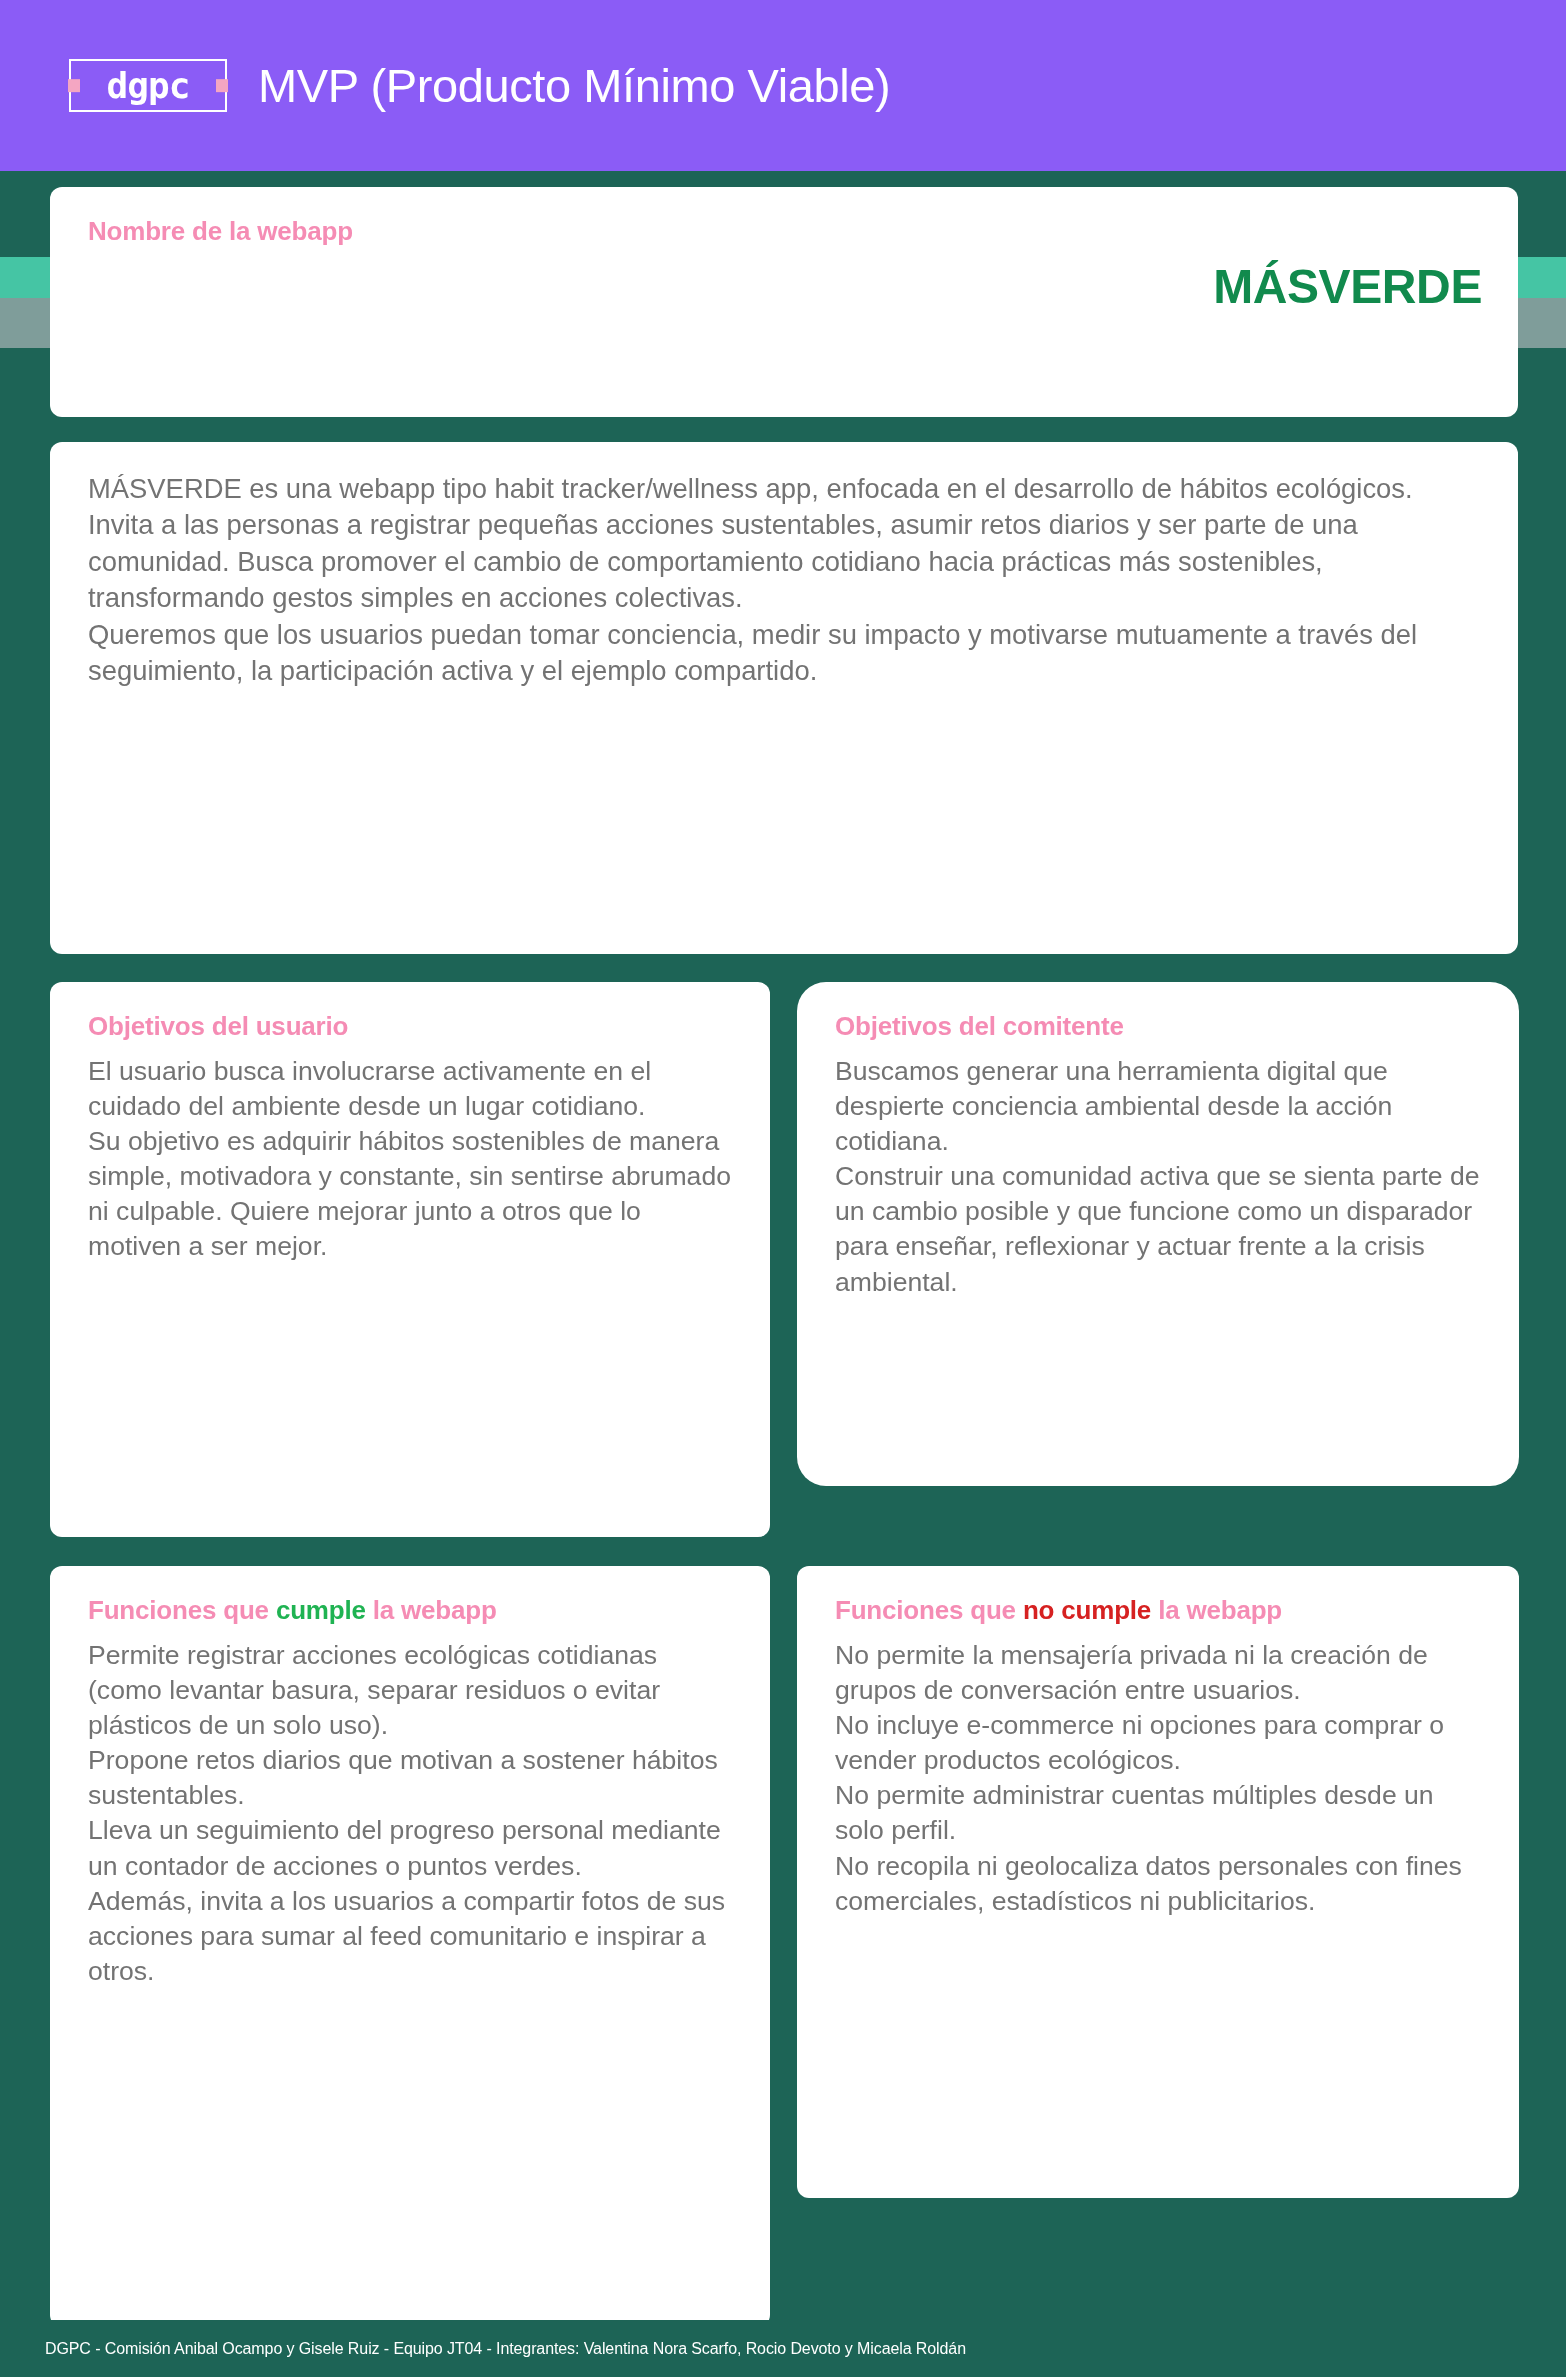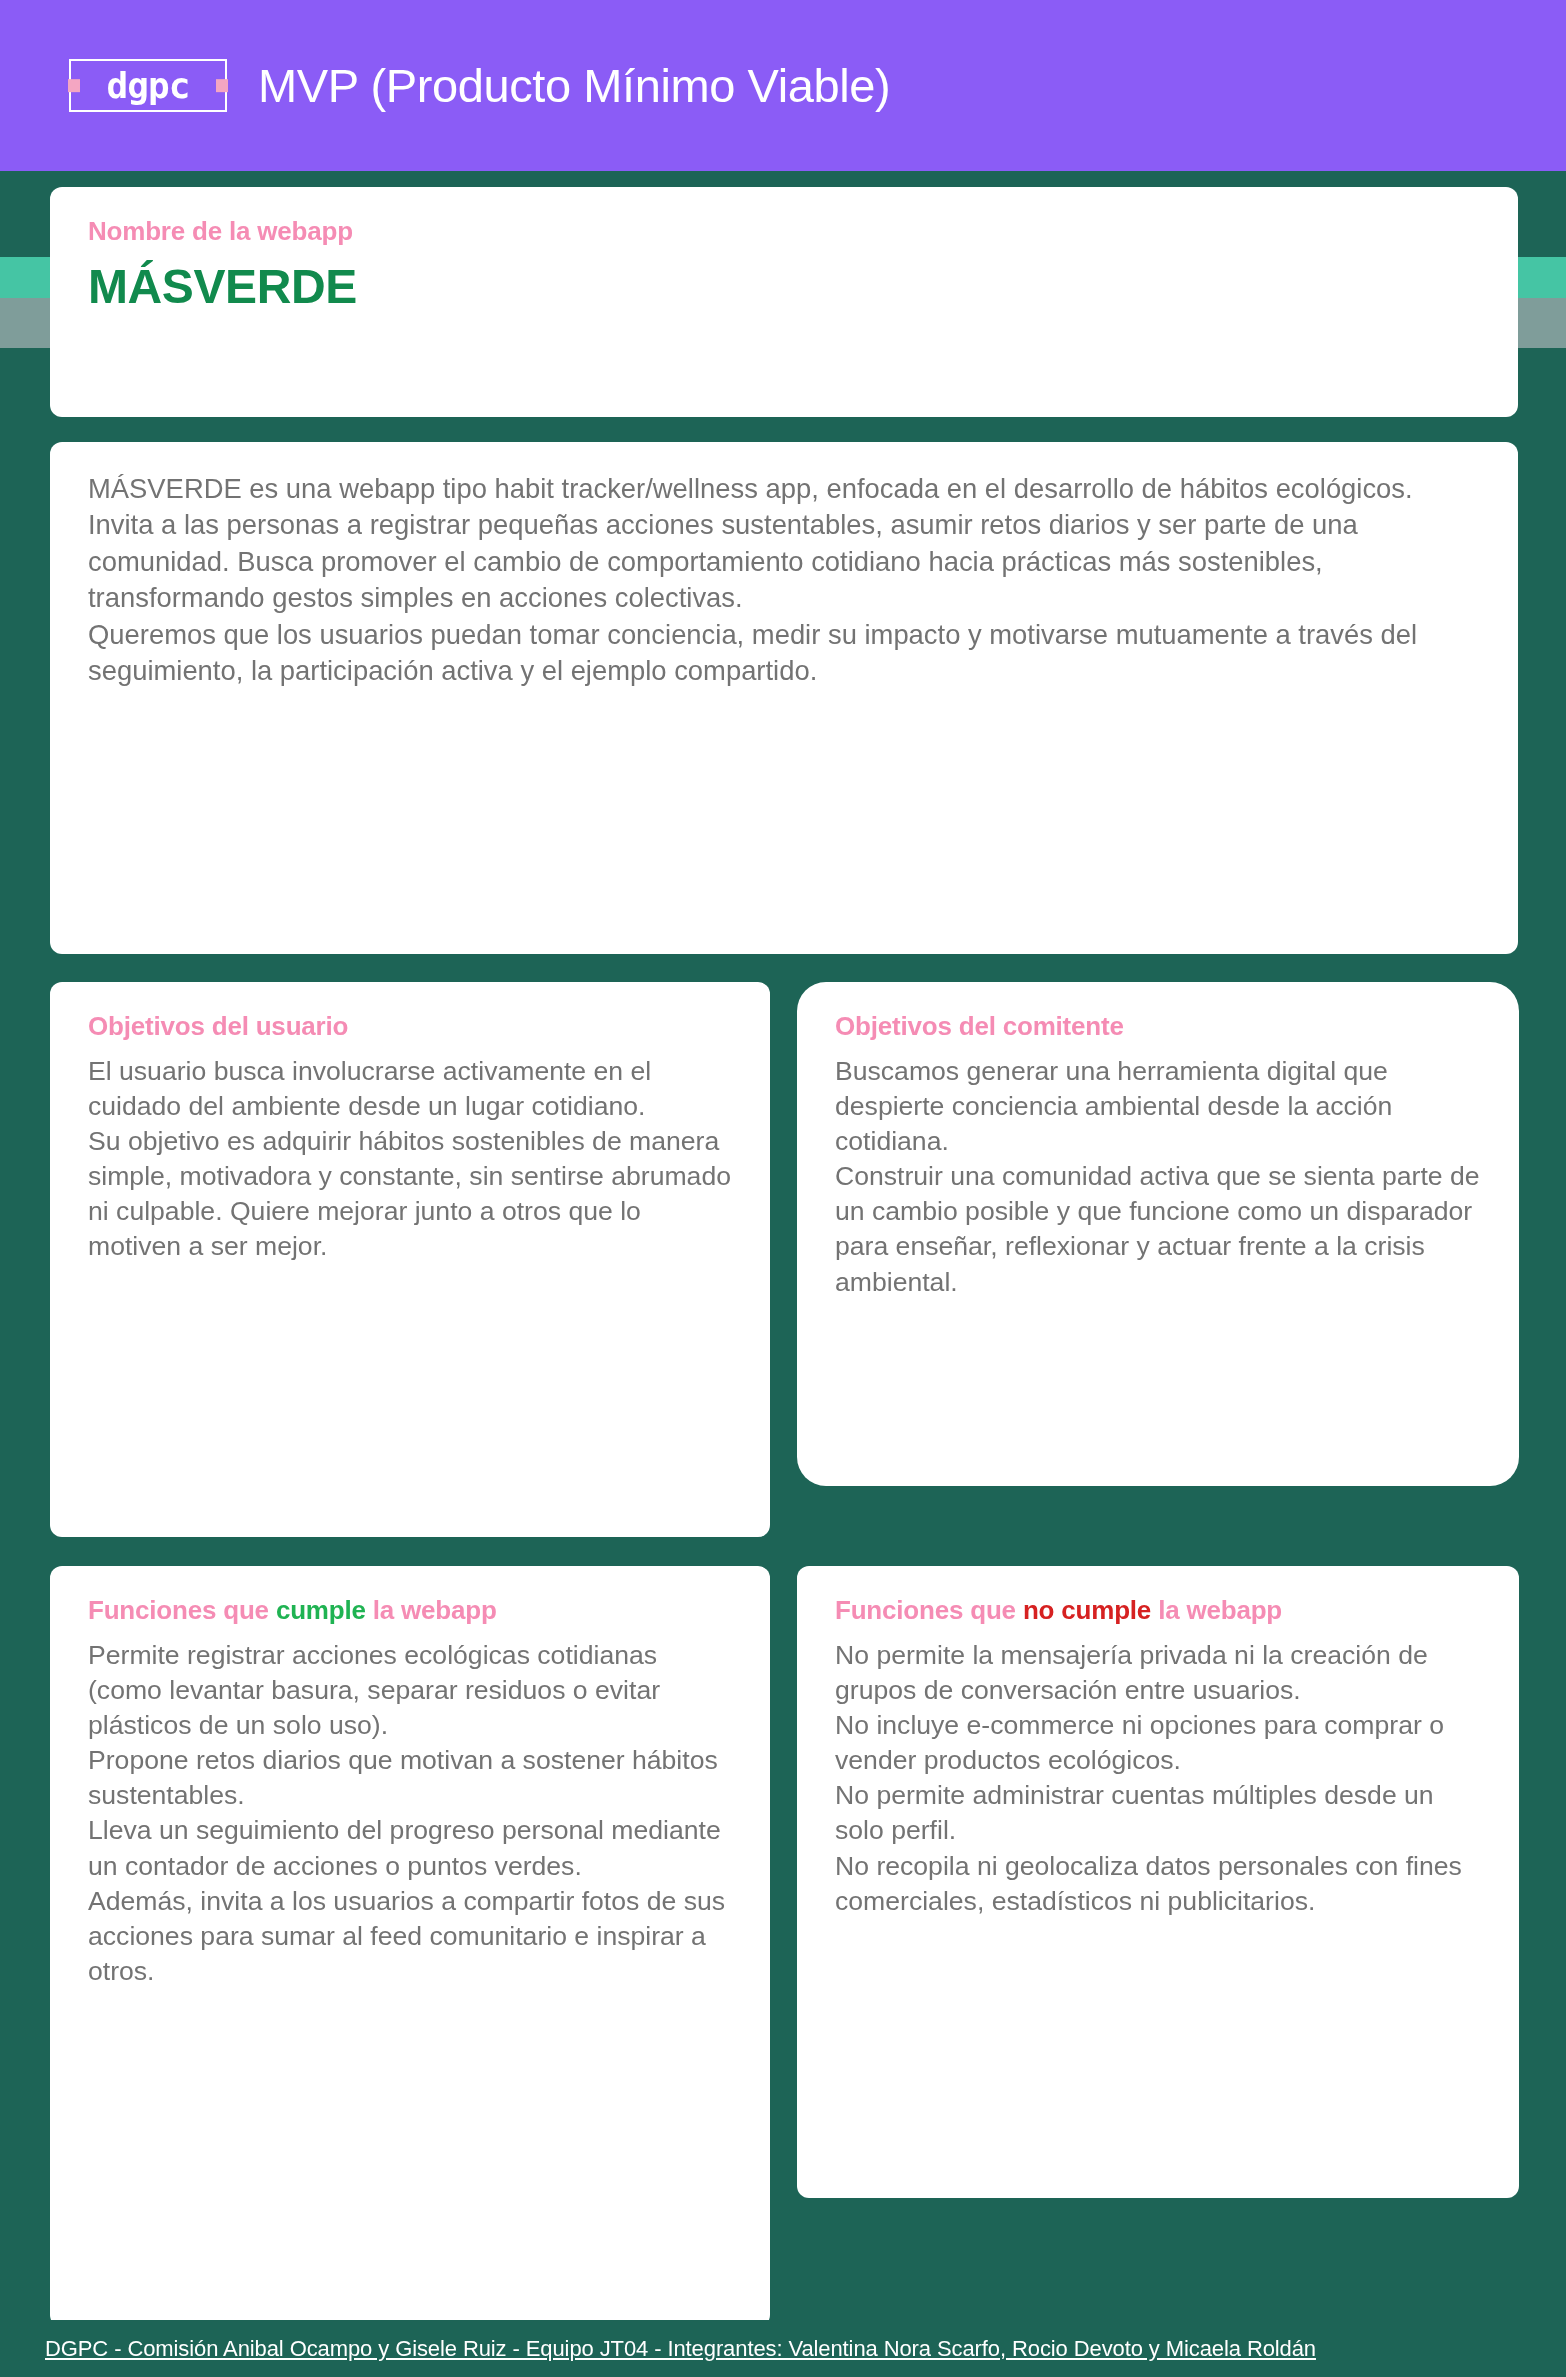--- a/index.html
+++ b/index.html
@@ -101,20 +101,21 @@
   .card-name {
     left: 50px; top: 187px;
     width: 1468px; height: 230px;
   }
   .app-name {
     font-size: 48px;
     font-weight: bold;
     color: #118a4d;
     letter-spacing: -0.4px;
     margin-top: 3px;
+    text-align: right;
   }
 
   
   .card-purpose {
     left: 50px; top: 442px;
     width: 1468px; height: 512px;
   }
   .card-purpose .card-body { font-size: 27.4px; line-height: 1.33; }
 
   
@@ -145,23 +146,22 @@
     position: absolute;
     left: 0; bottom: 0;
     width: 1567px; height: 57px;
     background: #1d6456;
     display: flex;
     align-items: center;
     padding-left: 45px;
   }
   .footer-text {
     color: #ffffff;
-    font-size: 22px;
+    font-size: 16px;
     letter-spacing: -0.1px;
-    text-decoration: underline;
   }
 </style>
 </head>
 <body>
 
 <div class="page">
 
   <div class="stripe-teal"></div>
   <div class="stripe-grey"></div>
 

